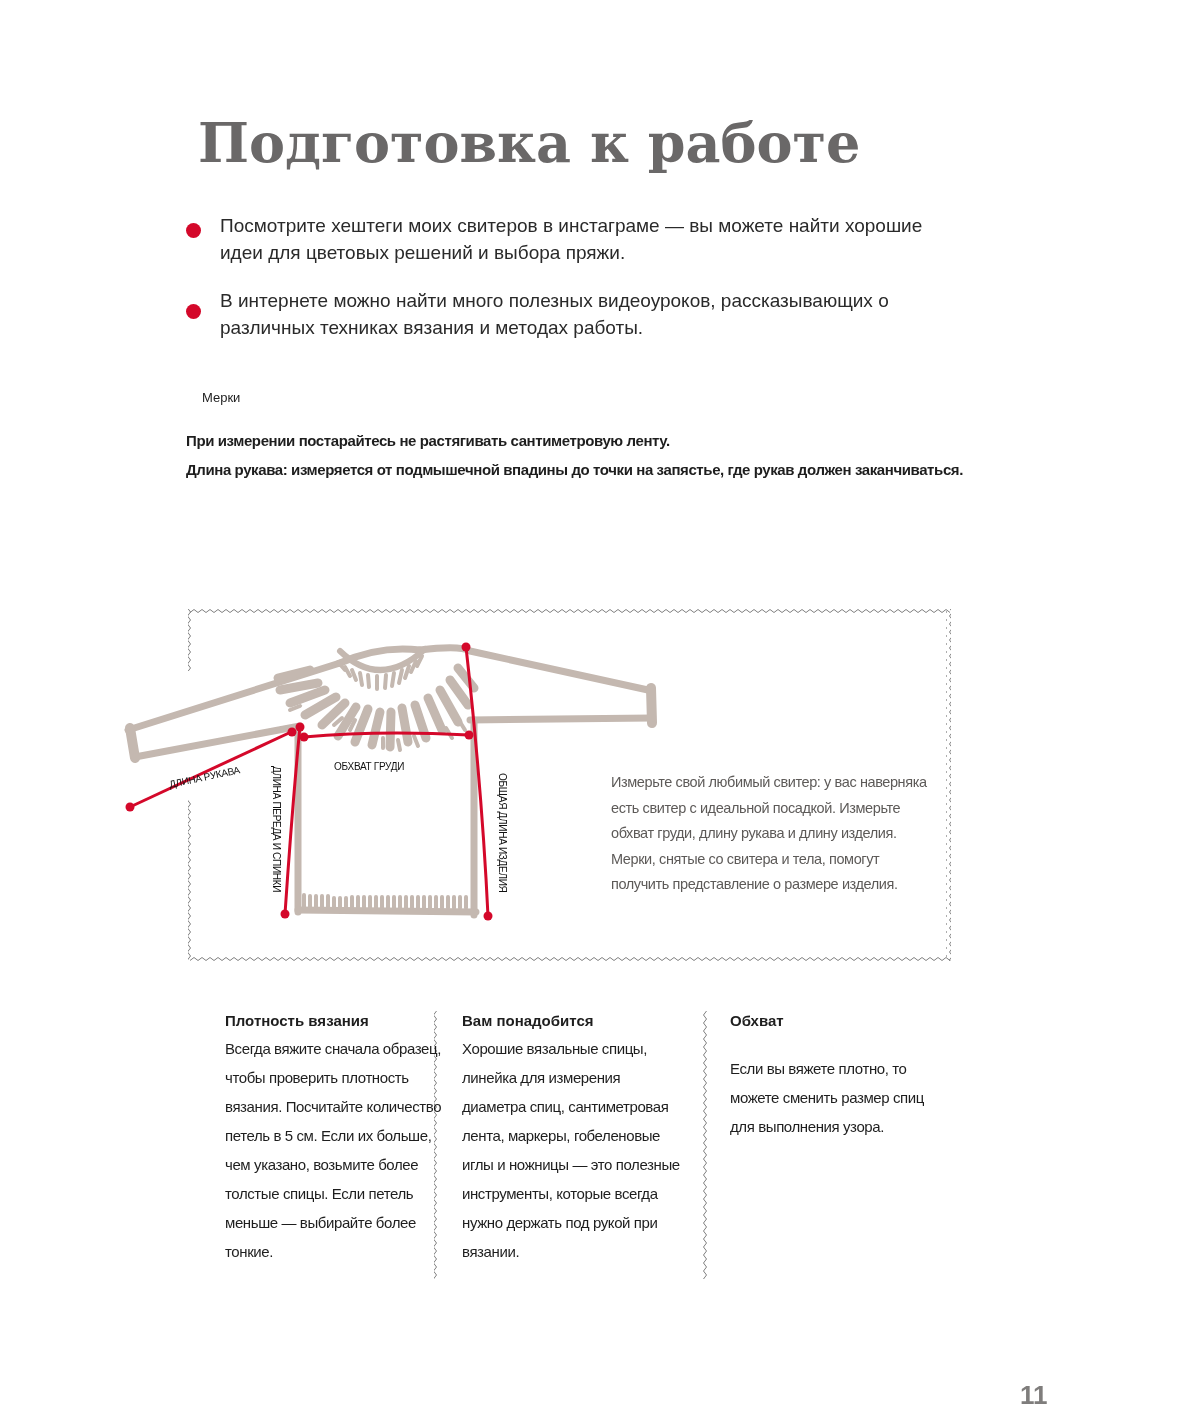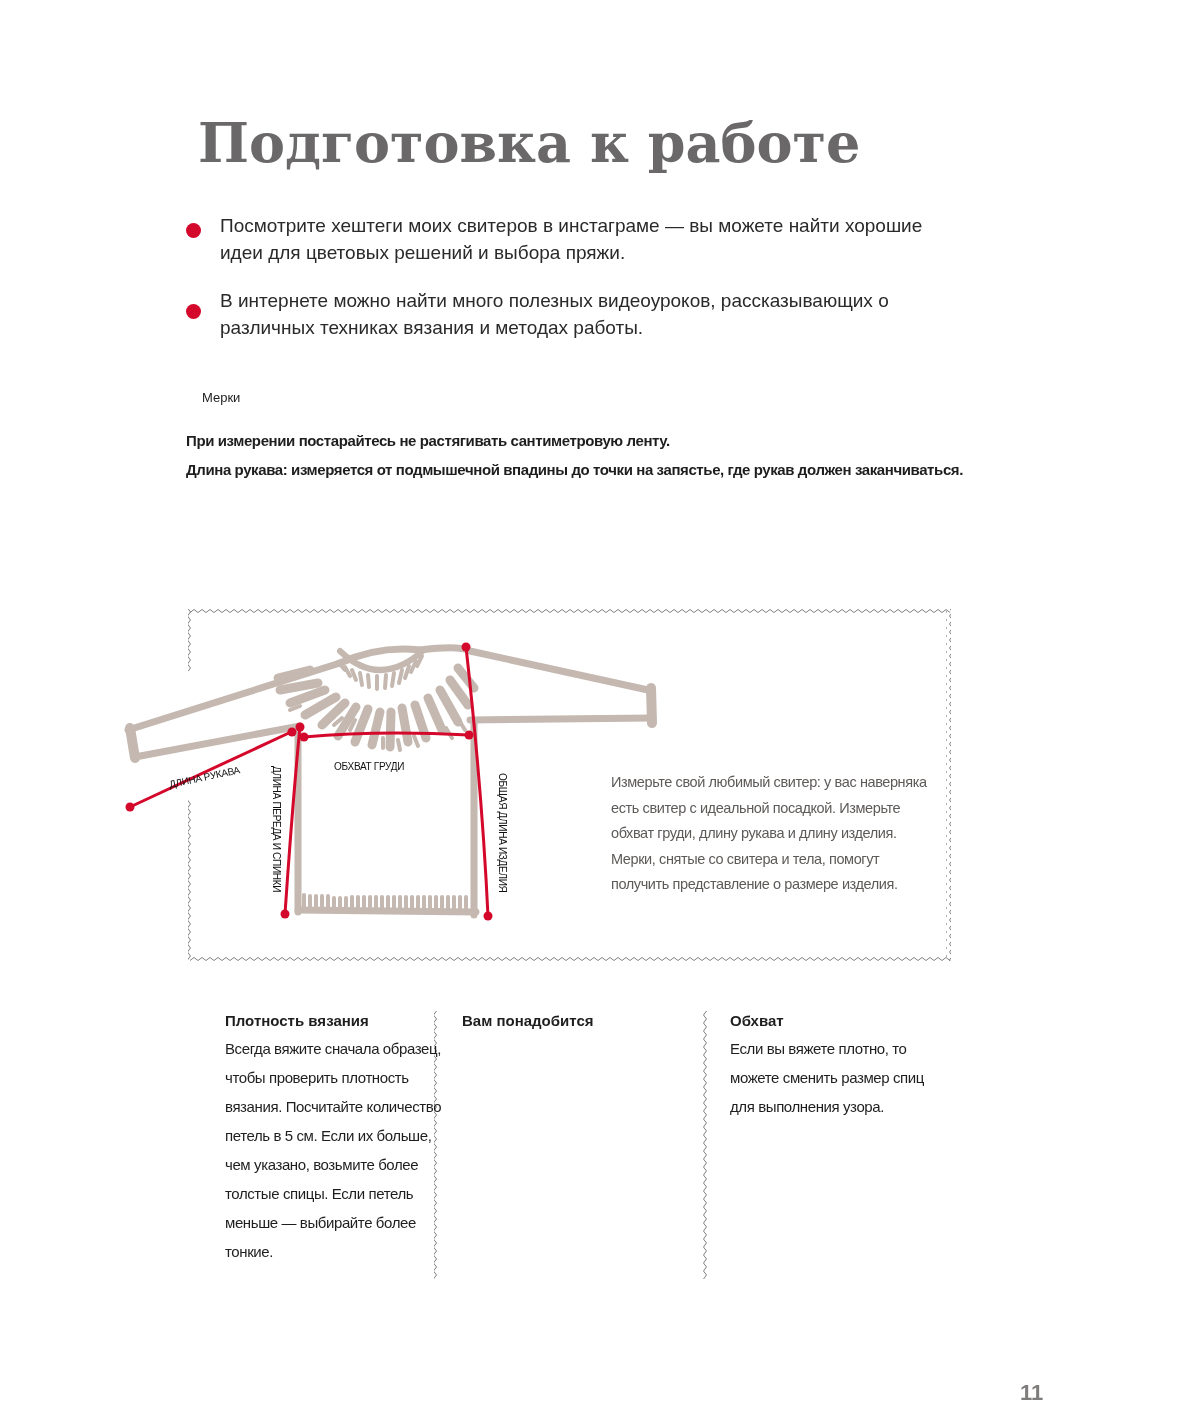--- a/index.html
+++ b/index.html
@@ -26,21 +26,21 @@
   .figure { position:absolute; left:0; top:590px; width:1181px; height:390px; }
   .figure svg { position:absolute; left:0; top:0; }
   .fig-caption {
     position:absolute; left:611px; top:770px; width:320px;
     font-size:14.5px; line-height:25.5px; color:#5d5a58; letter-spacing:-0.4px;
   }
   .col { position:absolute; top:1008px; width:230px; }
   .col h4 { margin:0; font-size:15px; font-weight:bold; line-height:26px; color:#1e1e1e; }
   .col p { margin:0; font-size:15px; line-height:29px; color:#1e1e1e; letter-spacing:-0.4px; }
   .page-num {
-    position:absolute; left:1020px; top:1380px; font-size:22px; font-weight:bold; color:#7f7d7c;
+    position:absolute; left:1020px; top:1380px; font-size:26px; font-weight:bold; color:#7f7d7c;
   }
   .lbl { font-family:"Liberation Sans","DejaVu Sans",sans-serif; font-size:10px; fill:#111; letter-spacing:-0.3px; }
 </style>
 </head>
 <body>
 
 <h1 class="title">Подготовка к работе</h1>
 
 <div class="bullet" style="top:212px;">
   <span class="dot" style="top:11px;"></span>
@@ -199,19 +199,20 @@
   <rect x="434" y="6" width="5" height="268" fill="url(#wavyV2)"></rect>
   <rect x="703" y="6" width="5" height="268" fill="url(#wavyV2)"></rect>
 </svg>
 
 <div class="col sans" style="left:193px;margin-left:32px;">
   <h4>Плотность вязания</h4>
   <p style="width:220px;">Всегда вяжите сначала образец, чтобы проверить плотность вязания. Посчитайте количество петель в 5 см. Если их больше, чем указано, возьмите более толстые спицы. Если петель меньше — выбирайте более тонкие.</p>
 </div>
 <div class="col sans" style="left:462px;">
   <h4>Вам понадобится</h4>
+  <p style="width:225px;">Хорошие вязальные спицы, линейка для измерения диаметра спиц, сантиметровая лента, маркеры, гобеленовые иглы и ножницы — это полезные инструменты, которые всегда нужно держать под рукой при вязании.</p>
 </div>
 <div class="col sans" style="left:730px;">
   <h4>Обхват</h4>
-  <p style="width:215px;">Если вы вяжете плотно, то можете сменить размер спиц для выполнения узора.</p>
+  <p style="width:215px;margin-top:20px;">Если вы вяжете плотно, то можете сменить размер спиц для выполнения узора.</p>
 </div>
 
 <div class="page-num sans">11</div>
 
 </body></html>

